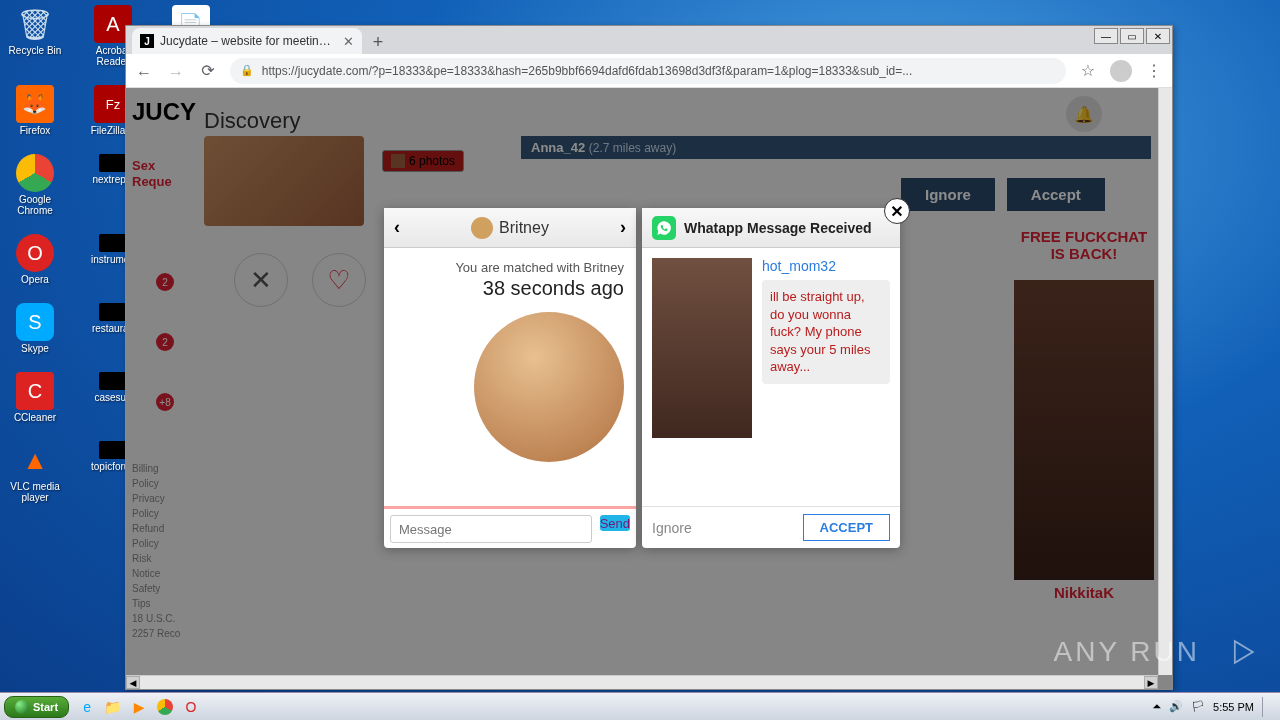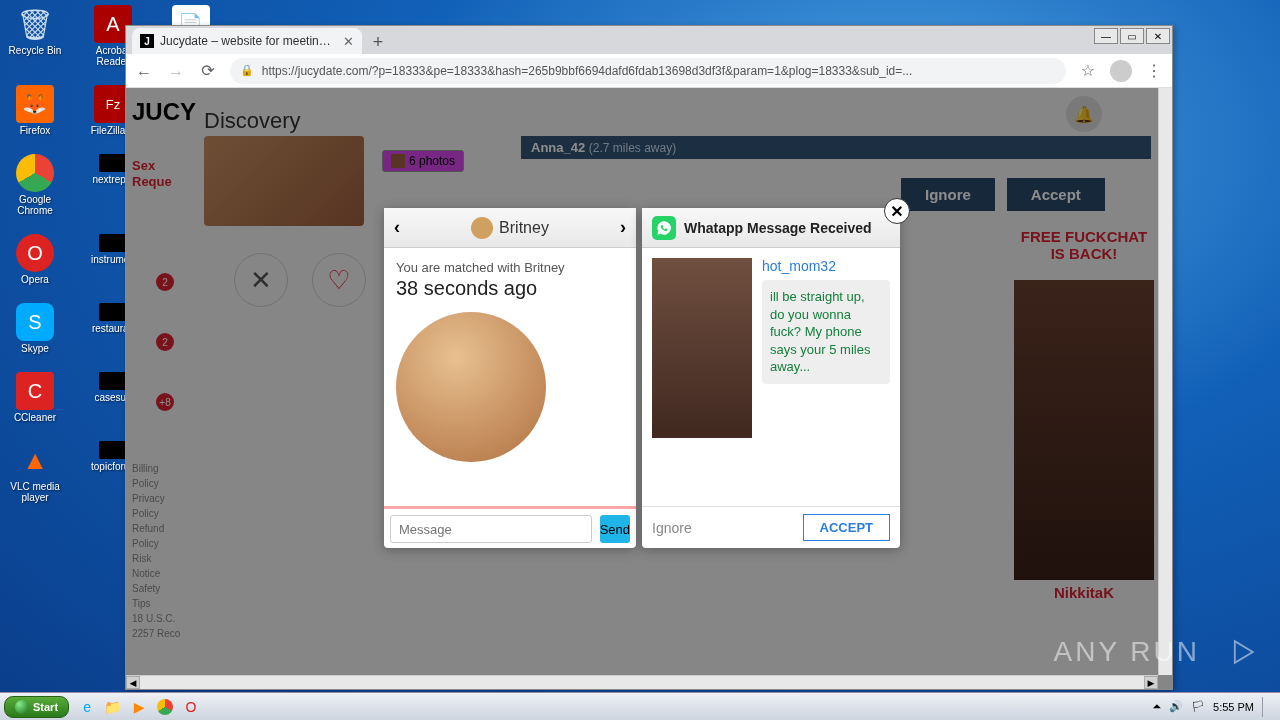--- a/index.html
+++ b/index.html
@@ -29,21 +29,21 @@
 .page-bg{position:absolute;inset:0;background:#f5f5f5}
 .logo{position:absolute;left:6px;top:10px;font-size:24px;font-weight:900;color:#000}
 .discovery{position:absolute;left:78px;top:20px;font-size:22px;color:#333}
 .bell{position:absolute;right:70px;top:8px;width:36px;height:36px;border-radius:50%;background:#ddd;display:flex;align-items:center;justify-content:center;font-size:16px;color:#777}
 .sidebar-btn{position:absolute;left:6px;top:70px;width:48px;color:#d23;font-weight:bold;font-size:13px;line-height:1.2}
 .side-badges{position:absolute;left:30px;top:185px;display:flex;flex-direction:column;gap:42px}
 .side-badges span{width:18px;height:18px;border-radius:50%;background:#d23;color:#fff;font-size:10px;display:flex;align-items:center;justify-content:center}
 .footer-links{position:absolute;left:6px;top:373px;font-size:10px;color:#888;line-height:1.5}
 .card-area{position:absolute;left:78px;top:48px}
 .photo-card{width:160px;height:90px;background:linear-gradient(135deg,#c89060,#a06040);border-radius:4px}
-.photos-badge{position:absolute;left:256px;top:62px;background:#d946ef;border:1px solid #999;padding:3px 8px;font-size:12px;border-radius:3px;display:flex;gap:4px;align-items:flex-end}
+.photos-badge{position:absolute;left:256px;top:62px;background:#b91c1c;border:1px solid #999;padding:3px 8px;font-size:12px;border-radius:3px;display:flex;gap:4px;align-items:flex-end}
 .photos-badge .thumb{width:14px;height:14px;background:#a06040}
 .swipe-btns{position:absolute;left:108px;top:165px;display:flex;gap:24px}
 .swipe-btns div{width:54px;height:54px;border:1px solid #ccc;border-radius:50%;display:flex;align-items:center;justify-content:center;font-size:26px}
 .msg-rcv{position:absolute;left:395px;top:48px;width:630px;background:#2a496b;color:#fff;border-radius:3px 3px 0 0}
 .msg-rcv-hdr{padding:6px 10px;font-size:15px;font-weight:bold}
 .msg-rcv-sub{background:#335478;padding:4px 10px;font-size:13px}
 .msg-rcv-sub .dist{font-size:12px;color:#cde}
 .msg-rcv-btns{position:absolute;left:775px;top:90px;display:flex;gap:12px}
 .msg-rcv-btns button{background:#2a496b;color:#fff;border:none;padding:8px 24px;font-size:15px;font-weight:bold}
 .right-ad{position:absolute;left:888px;top:140px;width:140px;text-align:center}
@@ -55,33 +55,33 @@
 .popup{background:#fff;border-radius:4px;display:flex;flex-direction:column;box-shadow:0 2px 12px rgba(0,0,0,.3)}
 .popup.left{width:252px}
 .popup.right{width:258px;position:relative}
 .pp-hdr{height:40px;background:linear-gradient(#f8f8f8,#e8e8e8);border-bottom:1px solid #ccc;display:flex;align-items:center;padding:0 10px;gap:8px}
 .pp-hdr .chev{font-size:18px;font-weight:bold}
 .pp-hdr .av{width:22px;height:22px;border-radius:50%;background:#d0a060}
 .pp-hdr .nm{font-size:16px;color:#333}
 .pp-hdr .wa{width:24px;height:24px;background:#25d366;border-radius:5px;display:flex;align-items:center;justify-content:center}
 .pp-hdr .wa svg{width:16px;height:16px;fill:#fff}
 .pp-hdr .wamsg{font-size:14px;font-weight:bold;color:#222}
-.pp-body{flex:1;padding:12px;display:flex;flex-direction:column;align-items:flex-start}
+.pp-body{flex:1;padding:12px;display:flex;flex-direction:column;align-items:flex-end}
 .match-txt{font-size:13px;color:#555}
 .match-time{font-size:20px;color:#222;margin:2px 0 12px}
 .match-img{width:150px;height:150px;border-radius:50%;background:radial-gradient(circle at 40% 30%,#e8c090,#b07040)}
 .pp-foot{height:42px;border-top:3px solid #fca5a5;display:flex;padding:6px;gap:8px;}
 .msg-input{flex:1;border:1px solid #ccc;border-radius:3px;height:28px;padding:0 8px;font-size:13px}
-.send-btn{background:#1fb5e8;color:#000000;border:none;height:28px;padding:0 0;font-size:13px;border-radius:3px}
+.send-btn{background:#1fb5e8;color:#701a75;border:none;height:16px;padding:0 0;font-size:13px;border-radius:3px}
 .close-x{position:absolute;right:-10px;top:-10px;width:26px;height:26px;border-radius:50%;background:#fff;border:1px solid #333;display:flex;align-items:center;justify-content:center;font-size:16px;font-weight:bold;z-index:5}
 .wa-body{flex:1;padding:10px;display:flex;gap:10px}
 .wa-img{width:100px;height:180px;background:linear-gradient(#705040,#402820)}
 .wa-msgcol{flex:1;display:flex;flex-direction:column;gap:6px}
 .wa-user{color:#2a7de1;font-size:14px}
-.wa-bubble{background:#eee;border-radius:4px;padding:8px;font-size:13px;color:#15803d;line-height:1.35}
+.wa-bubble{background:#eee;border-radius:4px;padding:8px;font-size:13px;color:#b91c1c;line-height:1.35}
 .wa-foot{height:42px;border-top:1px solid #e0e0e0;display:flex;padding:6px 10px;gap:10px;align-items:center;justify-content:space-between}
 .ignore-btn{color:#888;font-size:14px;background:none;border:none}
 .accept-btn{border:1px solid #2a7de1;color:#2a7de1;background:#fff;padding:5px 16px;font-size:13px;font-weight:bold}
 .watermark{position:absolute;right:20px;bottom:50px;color:rgba(255,255,255,.5);font-size:28px;font-weight:300;letter-spacing:3px;display:flex;align-items:center;gap:24px}
 .watermark svg{width:36px;height:36px;fill:none;stroke:rgba(255,255,255,.5);stroke-width:2}
 .taskbar{position:absolute;bottom:0;left:0;right:0;height:28px;background:linear-gradient(#eef1f5,#cdd5e0);border-top:1px solid #98a;display:flex;align-items:center;padding:0 4px;font-size:11px}
 .start{background:linear-gradient(#5aac3a,#2a7a1a);border:1px solid #286018;border-radius:9px;height:22px;padding:0 10px;display:flex;align-items:center;gap:4px;color:#fff;font-weight:bold}
 .start .orb{width:14px;height:14px;border-radius:50%;background:radial-gradient(circle at 30% 30%,#8e8,#161)}
 .tb-icons{display:flex;gap:6px;margin-left:8px}
 .tb-icons div{width:20px;height:20px;display:flex;align-items:center;justify-content:center;font-size:14px}

